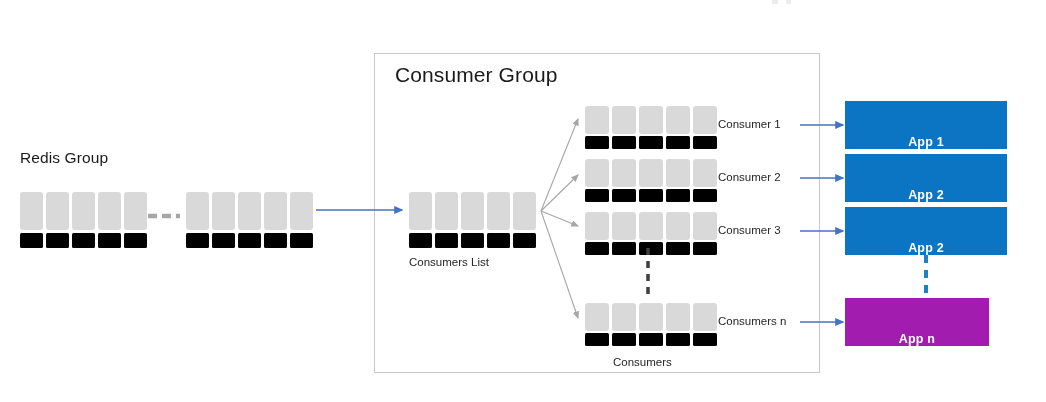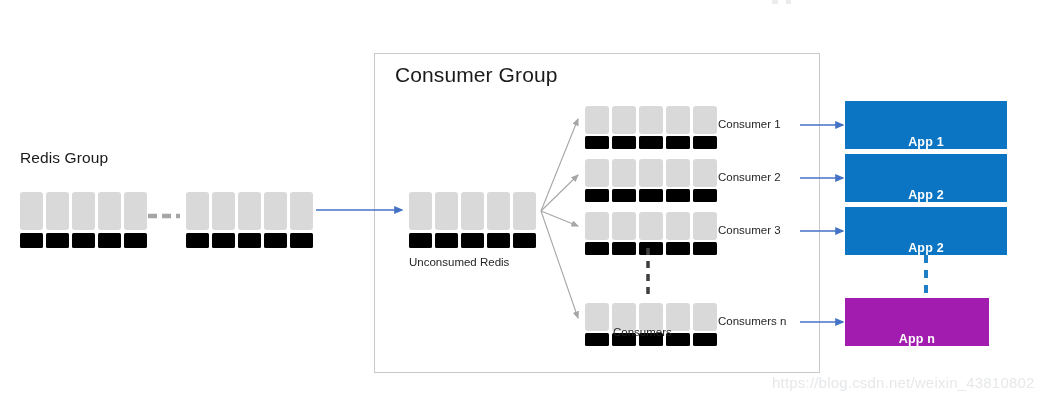--- a/index.html
+++ b/index.html
@@ -186,21 +186,21 @@
       </div>
       <div class="cellcol" style="left: 78px; top: 0px;">
         <div class="cell-top"></div>
         <div class="cell-bot"></div>
       </div>
       <div class="cellcol" style="left: 104px; top: 0px;">
         <div class="cell-top"></div>
         <div class="cell-bot"></div>
       </div>
     </div>
-  <div class="label small-label" style="left:409px; top:257px;">Unconsumed Redis</div>
+  <div class="label small-label" style="left:409px; top:257px;">Consumers List</div>
 
   <div id="consumer-rows">
       <div class="abs consumer" style="left: 585px; top: 106px;">
         <div class="cellcol" style="left: 0px; top: 0px;">
           <div class="cell-top"></div>
           <div class="cell-bot"></div>
         </div>
         <div class="cellcol" style="left: 27px; top: 0px;">
           <div class="cell-top"></div>
           <div class="cell-bot"></div>
@@ -282,21 +282,21 @@
           <div class="cell-top"></div>
           <div class="cell-bot"></div>
         </div>
         <div class="cellcol" style="left: 108px; top: 0px;">
           <div class="cell-top"></div>
           <div class="cell-bot"></div>
         </div>
       </div>
       <div class="label consumer-label" style="left: 718px; top: 316px;">Consumers n</div>
     </div>
-  <div class="label small-label" style="left:613px; top:327px;">Consumers</div>
+  <div class="label small-label" style="left:613px; top:357px;">Consumers</div>
 
   <div id="app-boxes">
       <div class="app-box" style="left: 845px; top: 101px; width: 162px; height: 48px; background: rgb(11, 117, 196);">
         <span>App 1</span>
       </div>
       <div class="app-box" style="left: 845px; top: 154px; width: 162px; height: 48px; background: rgb(11, 117, 196);">
         <span>App 2</span>
       </div>
       <div class="app-box" style="left: 845px; top: 207px; width: 162px; height: 48px; background: rgb(11, 117, 196);">
         <span>App 2</span>
@@ -328,15 +328,14 @@
     <line x1="648" y1="248" x2="648" y2="300" stroke="#3F3F3F" stroke-width="3.5" stroke-dasharray="7 6"></line>
 
     <line x1="800" y1="125" x2="843" y2="125" stroke="#4472C4" stroke-width="1.3" marker-end="url(#arrow-blue)"></line>
     <line x1="800" y1="178" x2="843" y2="178" stroke="#4472C4" stroke-width="1.3" marker-end="url(#arrow-blue)"></line>
     <line x1="800" y1="231" x2="843" y2="231" stroke="#4472C4" stroke-width="1.3" marker-end="url(#arrow-blue)"></line>
     <line x1="800" y1="322" x2="843" y2="322" stroke="#4472C4" stroke-width="1.3" marker-end="url(#arrow-blue)"></line>
 
     <line x1="926" y1="255" x2="926" y2="298" stroke="#1F7FC4" stroke-width="4" stroke-dasharray="8 7"></line>
   </svg>
 
-  <div class="watermark" style="left:772px; top:374px;">https://blog.csdn.net/weixin_43810802</div>
 
 </div>
 
 </body></html>

